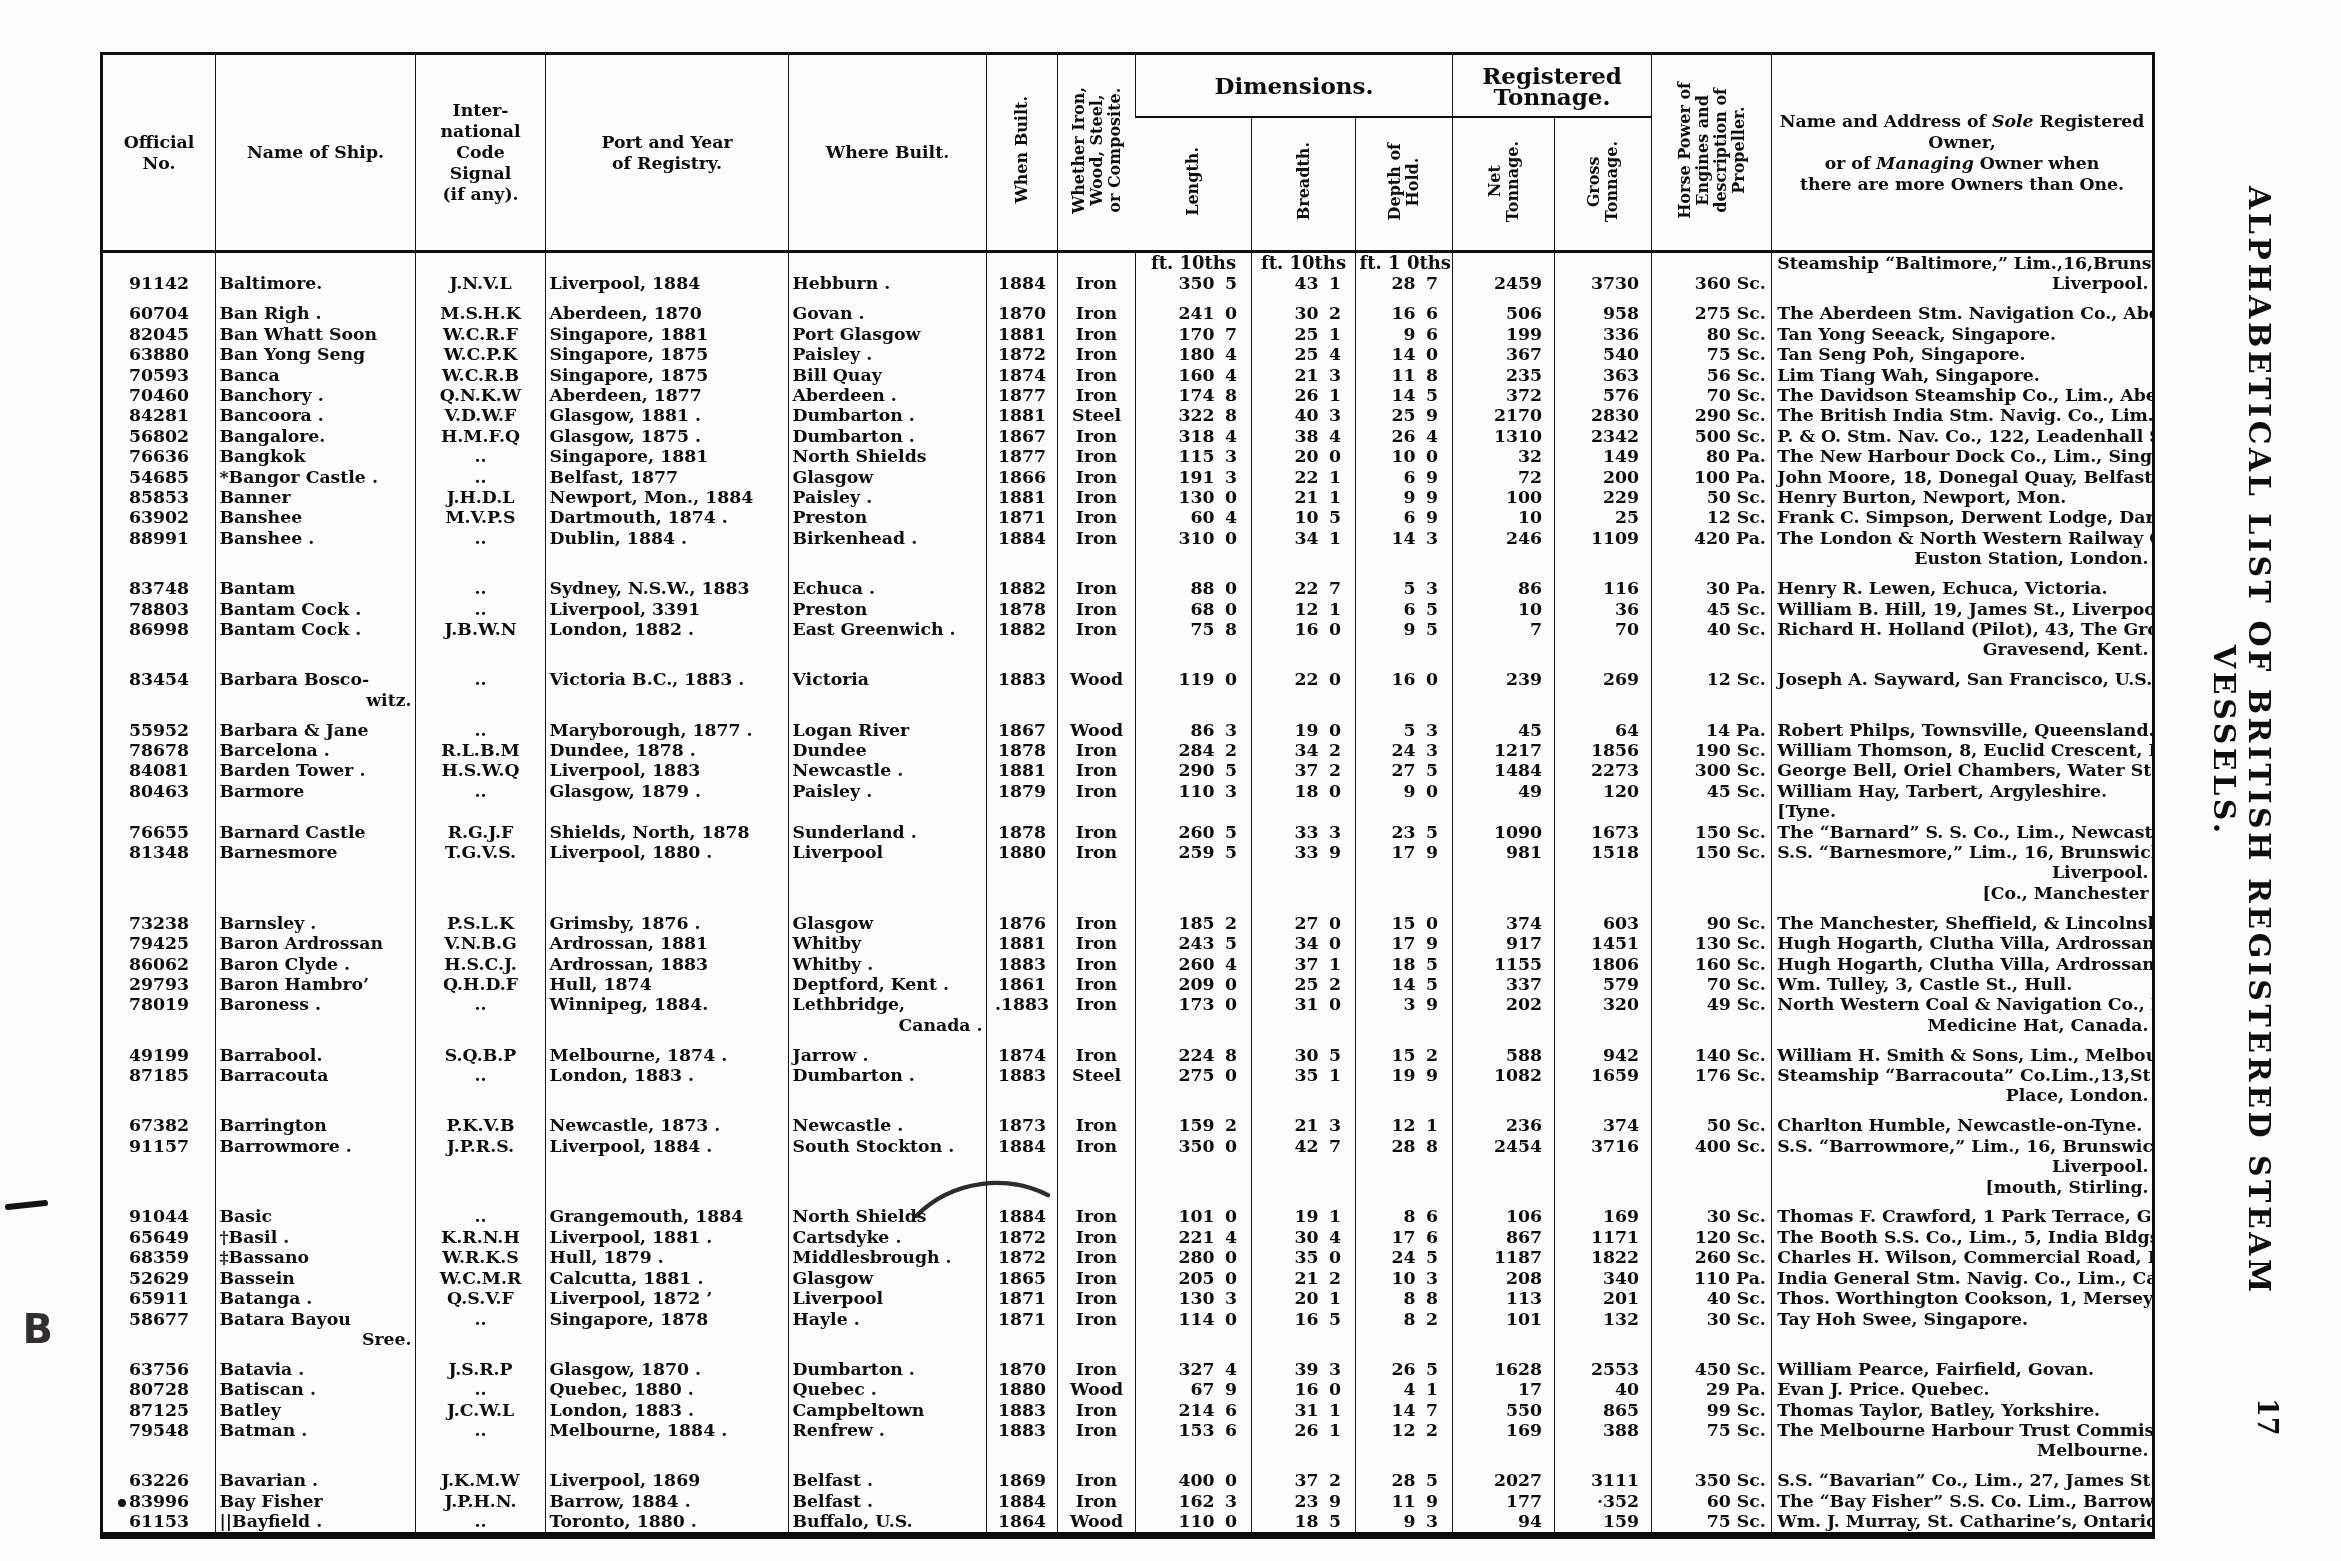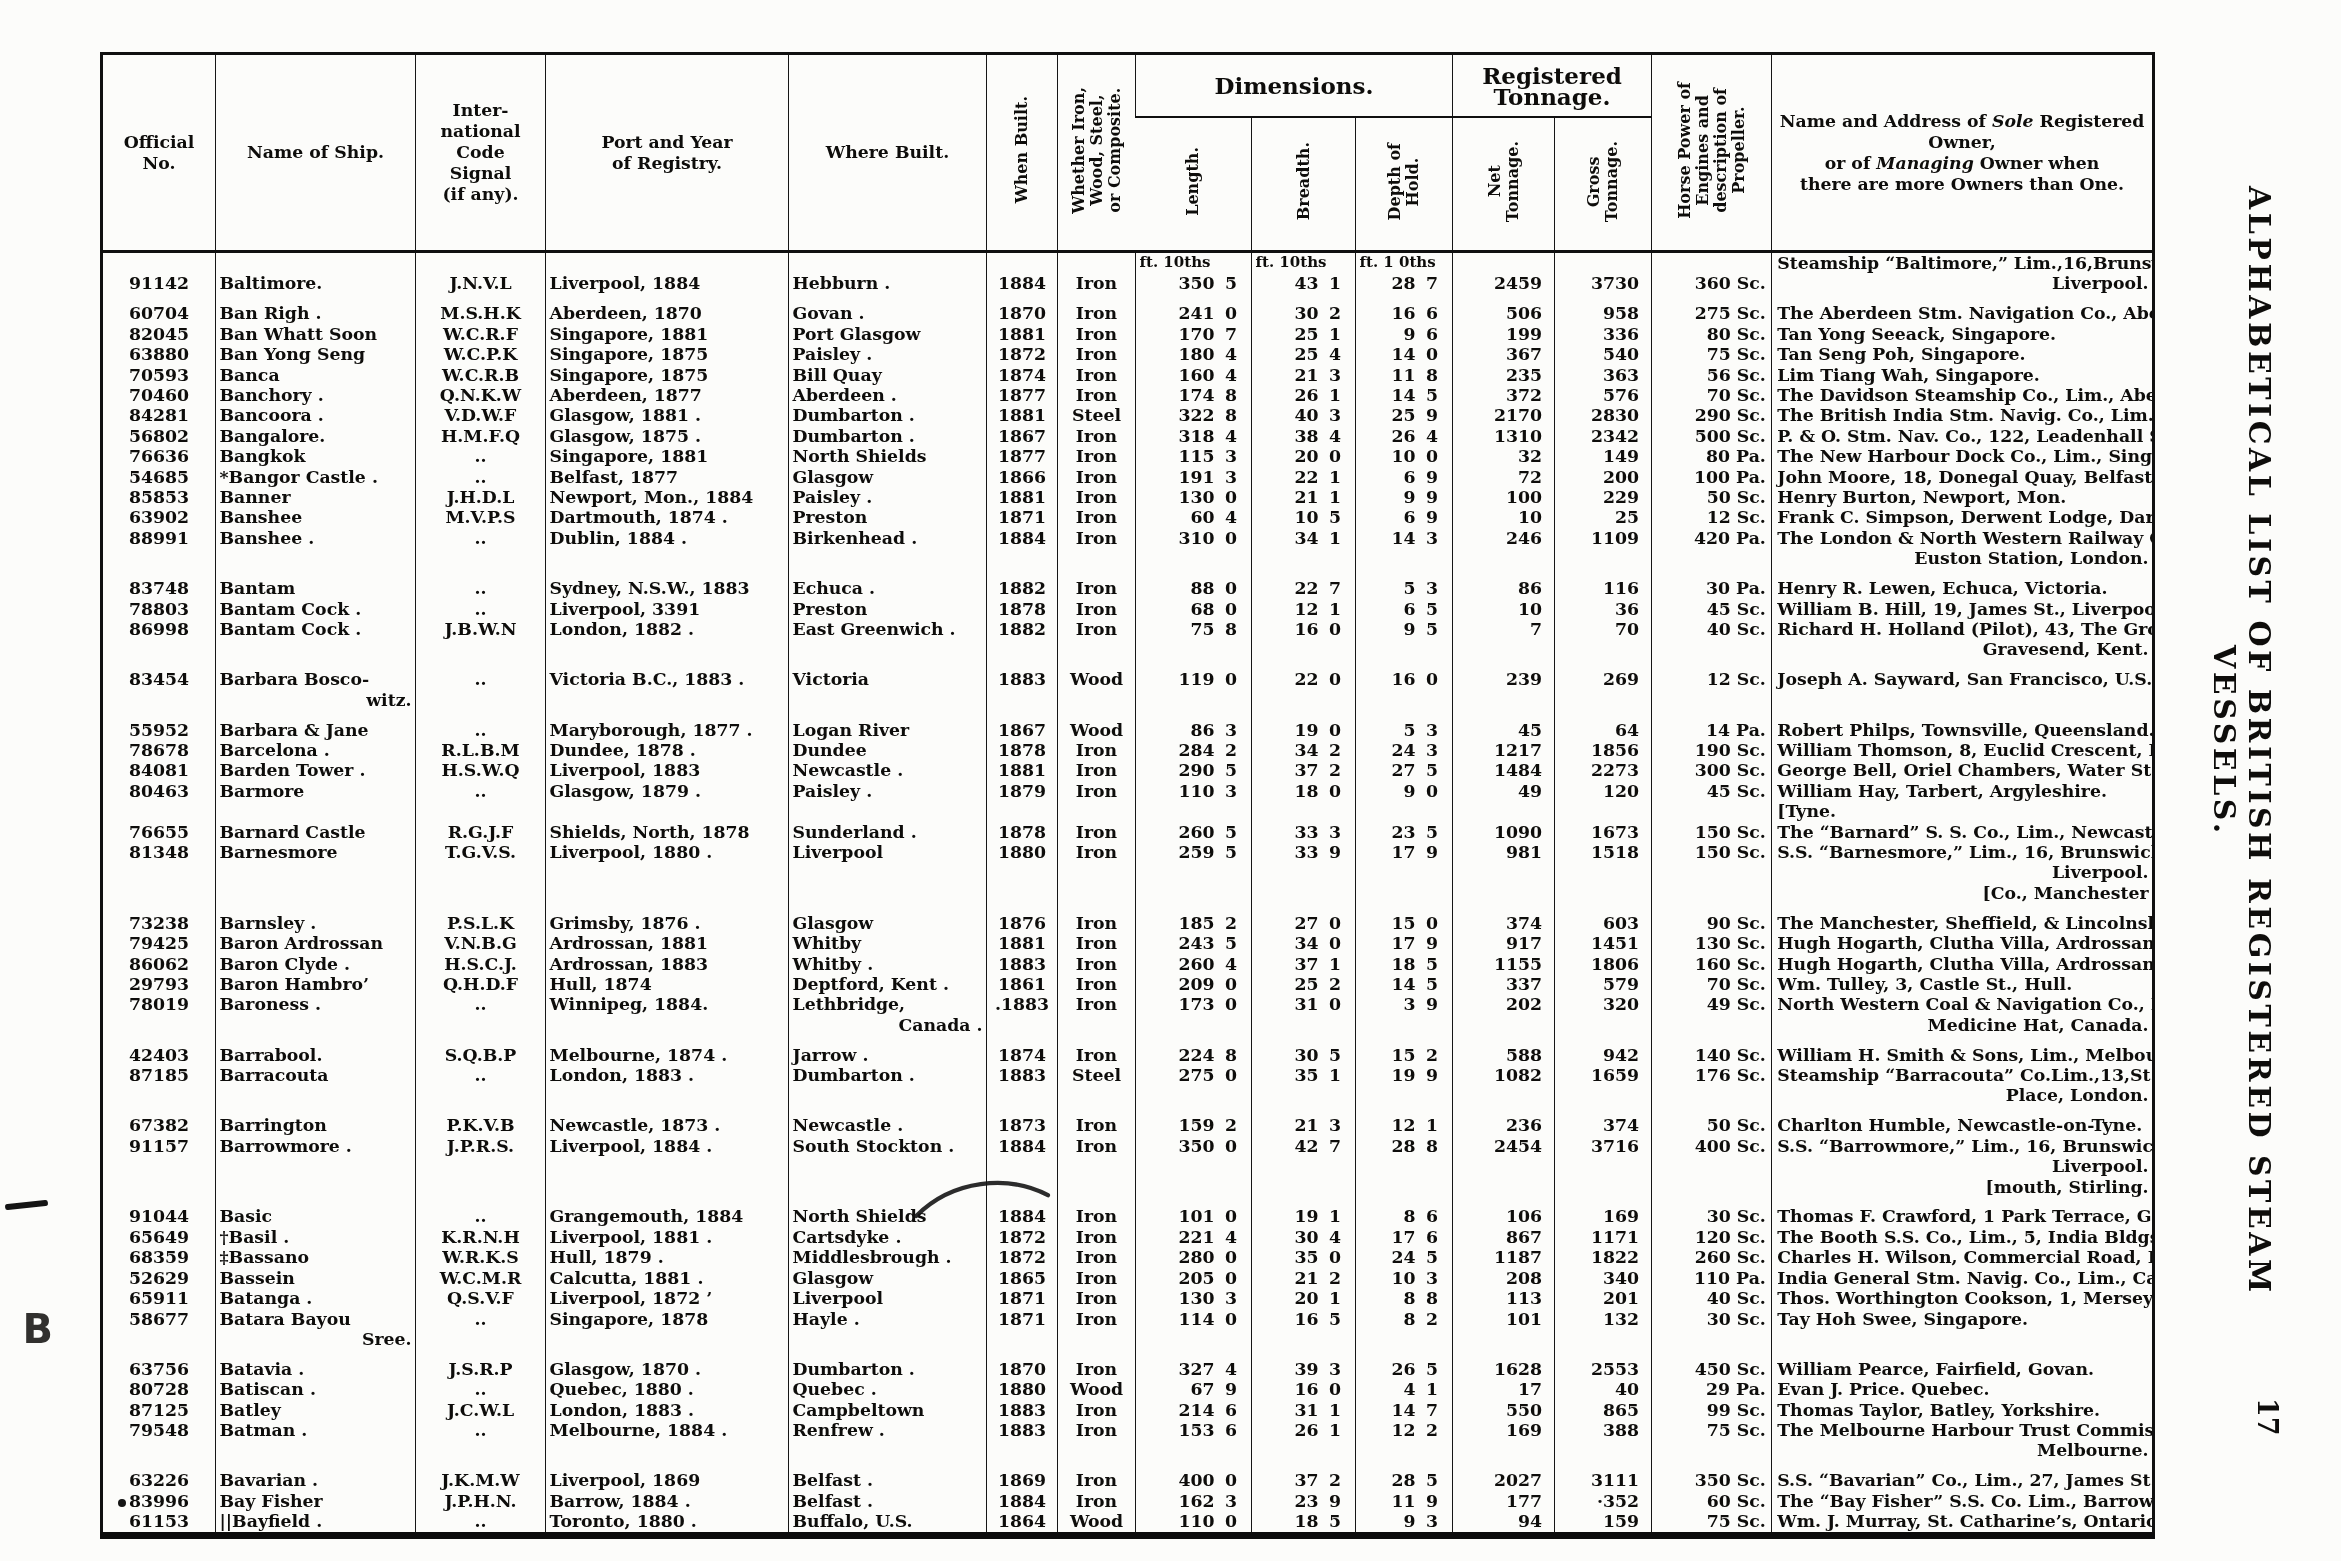--- a/index.html
+++ b/index.html
@@ -52,21 +52,21 @@
     font-size:17.3px;line-height:20.4px;
     white-space:nowrap;
   }
   .ships tbody tr.gap td{height:9.5px;}
   .ships tbody tr.first td{vertical-align:bottom;}
   td.c{text-align:center;}
   td.r{text-align:right;padding-right:12px;}
   td.hp{text-align:right;padding-right:5.2px;}
   td.owner{font-size:17px;padding-left:5.2px;}
   .units{
-    font-size:15px;line-height:17.3px;text-align:left;
+    font-size:18px;line-height:17.3px;text-align:center;
     padding-bottom:2.6px;
   }
   .dim{display:flex;}
   .dim .f{flex:1;text-align:right;}
   .dim .t{width:33px;text-align:center;}
   .cont{padding-left:38px;text-align:right;}
   .split{display:flex;justify-content:space-between;flex-direction:column;}
 
   .footnote{
     position:absolute;top:1570px;
@@ -1753,21 +1753,21 @@
           <td></td>
           <td></td>
           <td></td>
           <td></td>
           <td></td>
           <td></td>
           <td></td>
         </tr>
         <tr>
           <td class="c">
-            <div>42403</div>
+            <div>49199</div>
           </td>
           <td>
             <div>Barrabool.</div>
           </td>
           <td class="c">
             <div>S.Q.B.P</div>
           </td>
           <td>
             <div>Melbourne, 1874 .</div>
           </td>

